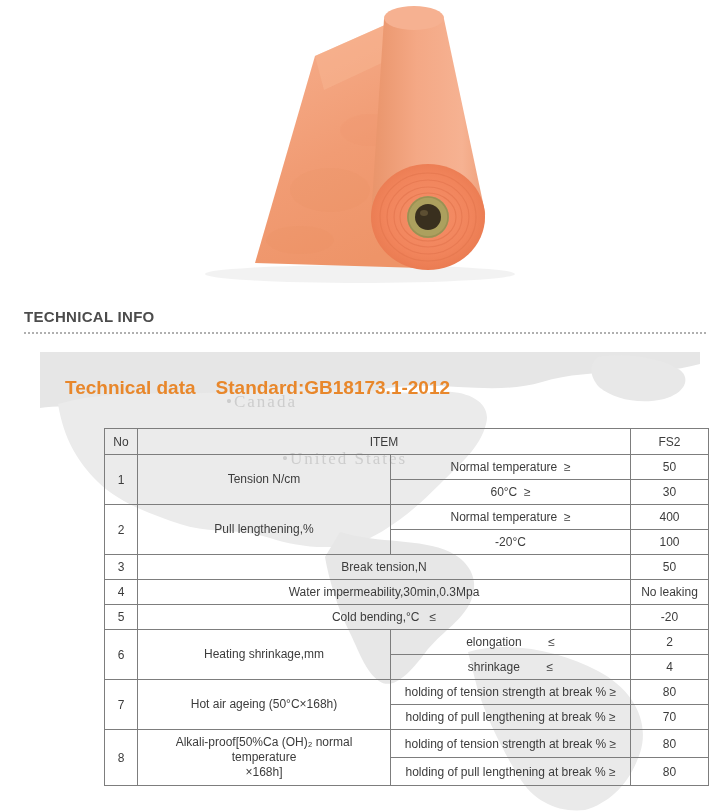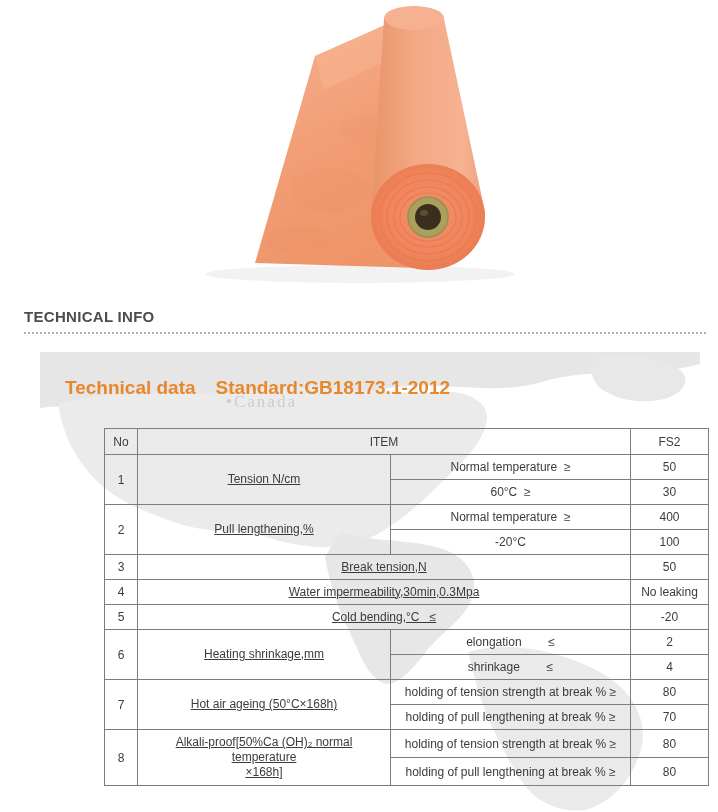--- a/index.html
+++ b/index.html
@@ -61,21 +61,21 @@
     border: 1px solid #7d7d7d;
     font-size: 12px; color: #3c3c3c;
     text-align: center; vertical-align: middle;
     padding: 1px 4px;
     font-weight: normal;
     background: transparent;
   }
   table.spec thead tr { height: 26px; }
   table.spec tbody tr { height: 25px; }
   table.spec tbody tr.tall { height: 28px; }
-  td.item-cell { white-space: pre-line; line-height: 1.25; text-decoration: underline; }
+  td.item-cell { white-space: pre-line; line-height: 1.25; }
 </style>
 </head>
 <body>
 
 <div class="hero">
   <svg viewBox="0 0 360 300">
     <defs>
       <linearGradient id="gSheet" x1="0.2" y1="0" x2="0.55" y2="1">
         <stop offset="0" stop-color="#f6ae8c"></stop>
         <stop offset="0.55" stop-color="#f19c74"></stop>
@@ -133,20 +133,21 @@
     <path d="M18 52 C80 34 150 46 210 38 C280 30 340 44 400 40 C430 38 452 52 446 72 C440 96 420 112 400 132 C380 152 358 172 330 186 C300 200 260 196 230 186 C200 176 170 182 140 172 C110 162 78 150 58 130 C38 110 24 88 18 52 Z" fill="#ebebeb"></path>
 
     <path d="M300 180 C340 192 380 186 410 200 C432 211 440 231 430 251 C420 271 400 281 385 301 C370 321 353 339 339 329 C325 319 319 299 309 279 C299 259 289 229 285 205 Z" fill="#e7e7e7"></path>
 
     <path d="M428 300 C468 288 520 299 558 319 C594 338 610 370 600 401 C590 431 570 451 545 458 C519 461 494 450 479 425 C463 399 448 369 438 339 Z" fill="#eaeaea"></path>
 
     <path d="M558 5 C588 0 620 6 640 18 C651 27 645 41 624 47 C599 53 574 47 559 35 C549 24 549 11 558 5 Z" fill="#e8e8e8"></path>
   </svg>
 
   <div class="map-label canada">•Canada</div>
+  <div class="map-label usa">•United  States</div>
 
   <div class="tech-title">
     <span>Technical data</span>
     <span>Standard:GB18173.1-2012</span>
   </div>
 
   <table class="spec">
     <colgroup>
       <col style="width:33px">
       <col style="width:253px">

